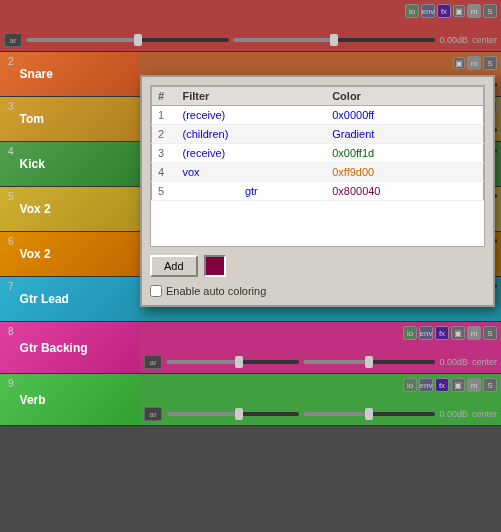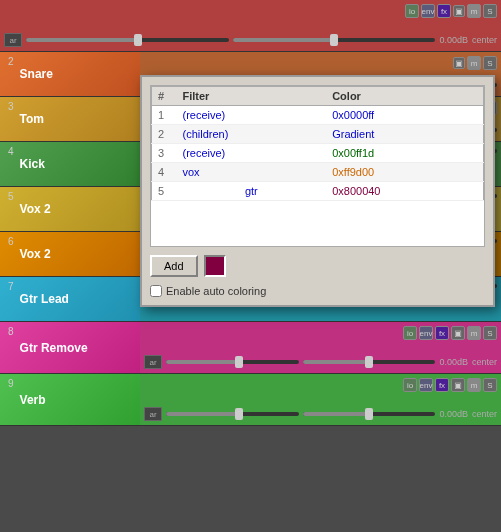--- a/index.html
+++ b/index.html
@@ -443,21 +443,21 @@
         <div class="fader-track" style="flex:1;">
           <div class="fader-thumb" style="left:55%;"></div>
         </div>
       </div>
     </div>
   </div>
 
   <div class="track-row track-8" style="height:52px; margin-top: auto;">
     <div class="track-label">
       <span class="track-number">8</span>
-      <span class="track-name">Gtr Remove</span>
+      <span class="track-name">Gtr Backing</span>
     </div>
     <div class="track-content">
       <div class="track-icons">
         <div class="icon-btn io">io</div>
         <div class="icon-btn env">env</div>
         <div class="icon-btn fx">fx</div>
         <div class="icon-btn">▣</div>
         <div class="icon-btn" style="background:#888;">m</div>
         <div class="icon-btn" style="background:#666;">S</div>
       </div>

